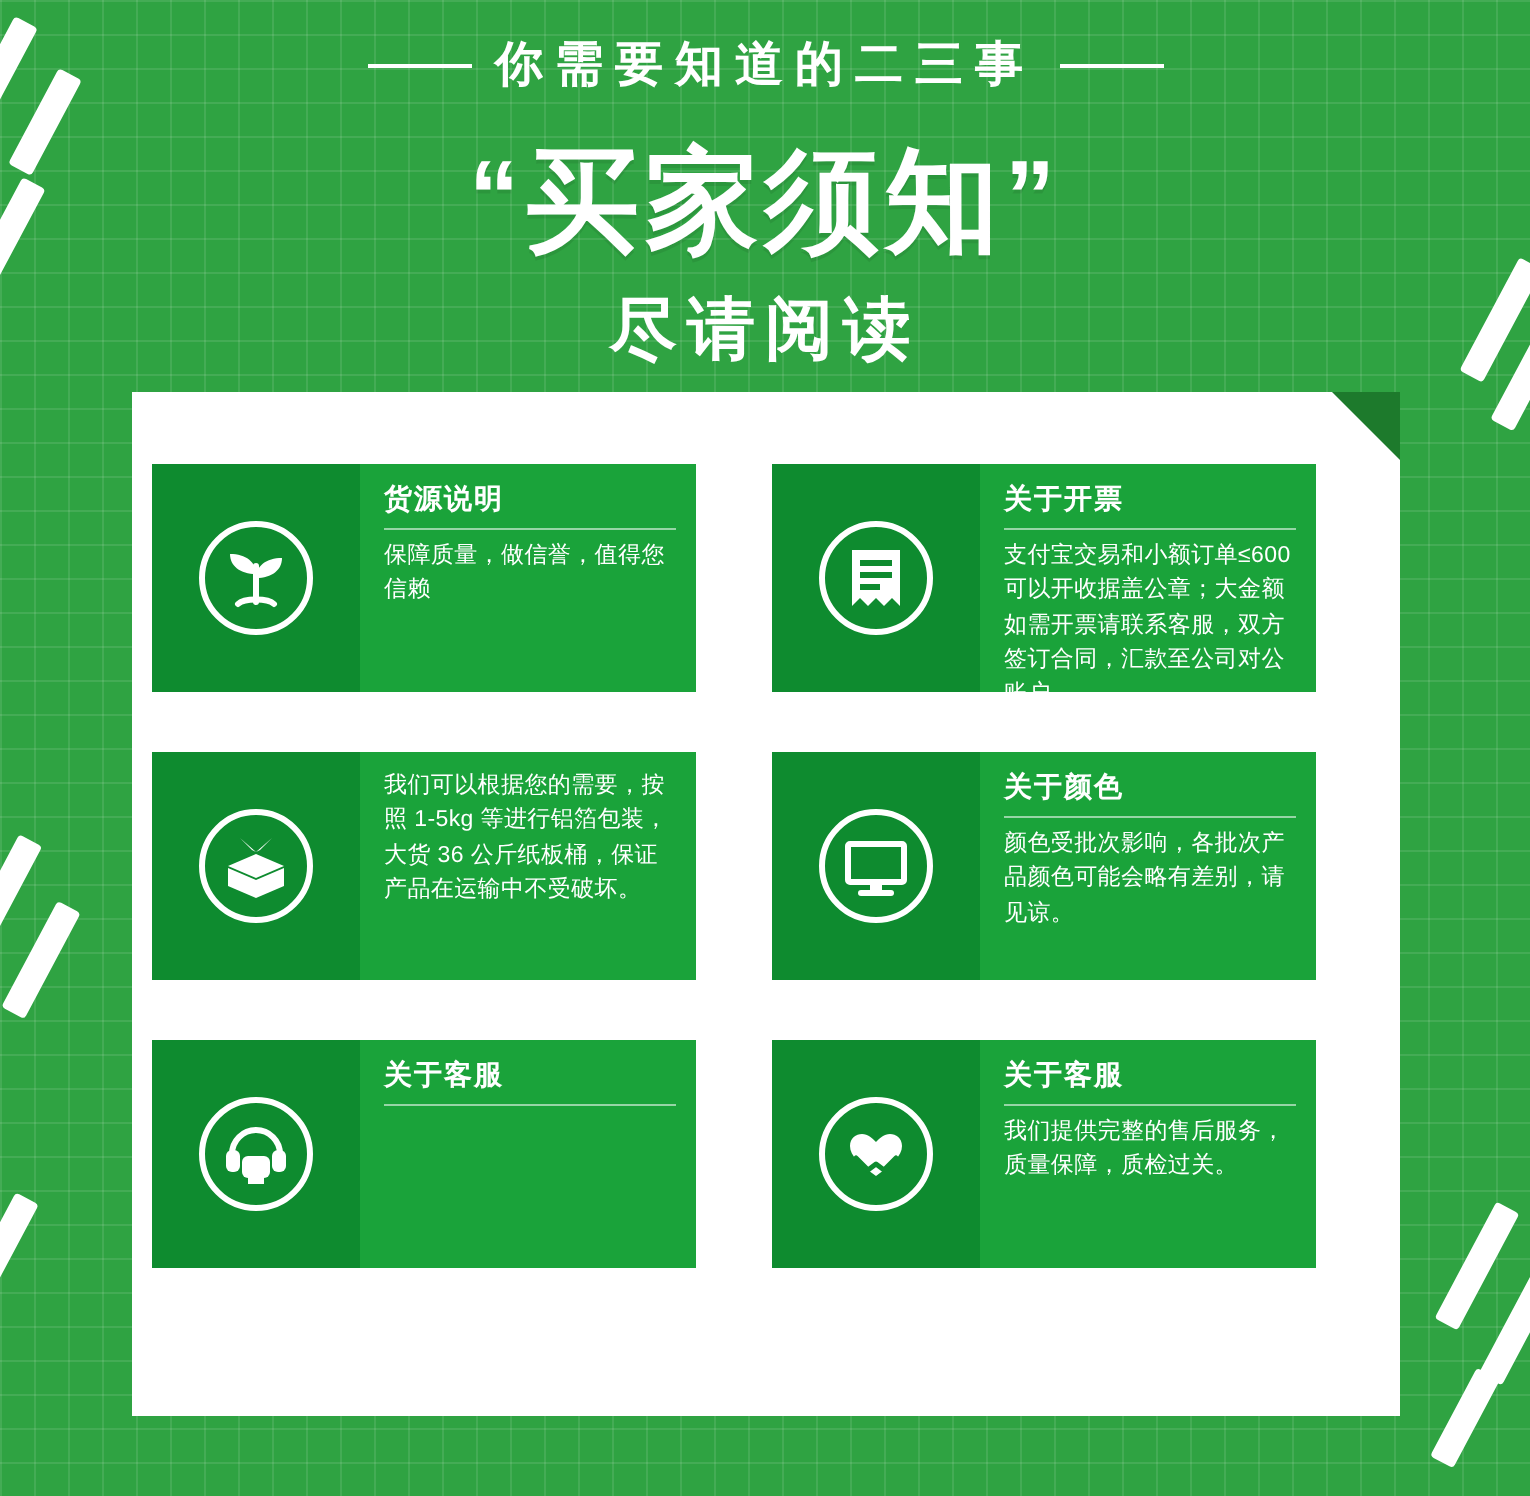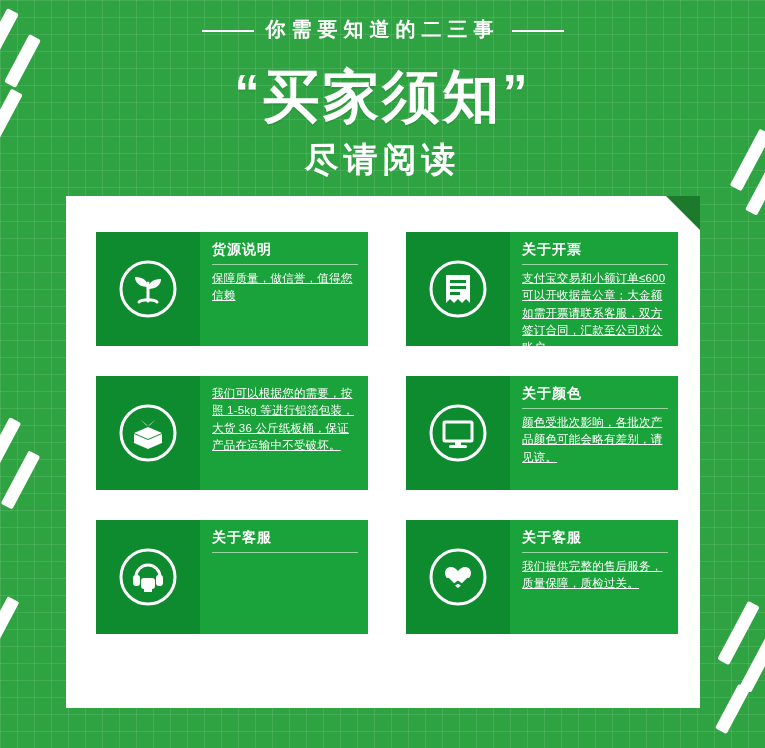--- a/index.html
+++ b/index.html
@@ -51,21 +51,21 @@
 
   
   .header {
     position: absolute;
     top: 0; left: 0; right: 0;
     text-align: center;
     color: #ffffff;
   }
   .sub-top {
     margin-top: 16px;
-    font-size: 20px;
+    font-size: 24px;
     letter-spacing: 6px;
     font-weight: bold;
     position: relative;
     display: inline-block;
     padding: 0 64px;
   }
   .sub-top::before, .sub-top::after {
     content: "";
     position: absolute;
     top: 50%;
@@ -109,21 +109,21 @@
     right: 0;
     top: 0;
     width: 0;
     height: 0;
     border-left: 34px solid transparent;
     border-top: 34px solid #1d7a2c;
   }
 
   .grid-items {
     position: absolute;
-    left: 96px;
+    left: 76px;
     top: 232px;
     width: 592px;
     display: grid;
     grid-template-columns: 272px 272px;
     grid-template-rows: 114px 114px 114px;
     column-gap: 38px;
     row-gap: 30px;
   }
 
   .item {
@@ -153,21 +153,20 @@
     letter-spacing: 1px;
     padding-bottom: 5px;
     border-bottom: 1px solid rgba(255,255,255,0.55);
     margin-bottom: 5px;
   }
   .item-text {
     font-size: 11.5px;
     line-height: 1.5;
     letter-spacing: 0.2px;
     word-break: break-all;
-    text-decoration: underline;
   }
   svg { display: block; }
 </style>
 </head>
 <body>
 
 <div class="poster">
   <div class="grid-bg"></div>
 
   <div class="slash l1"></div>

